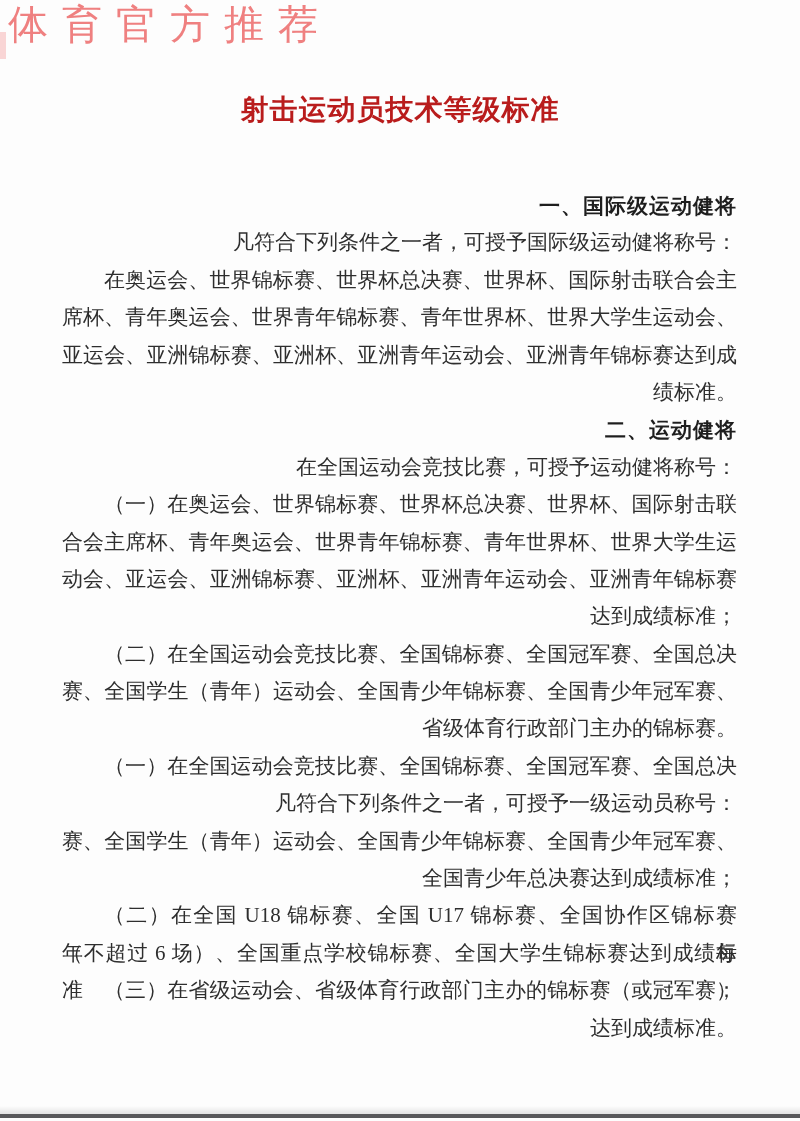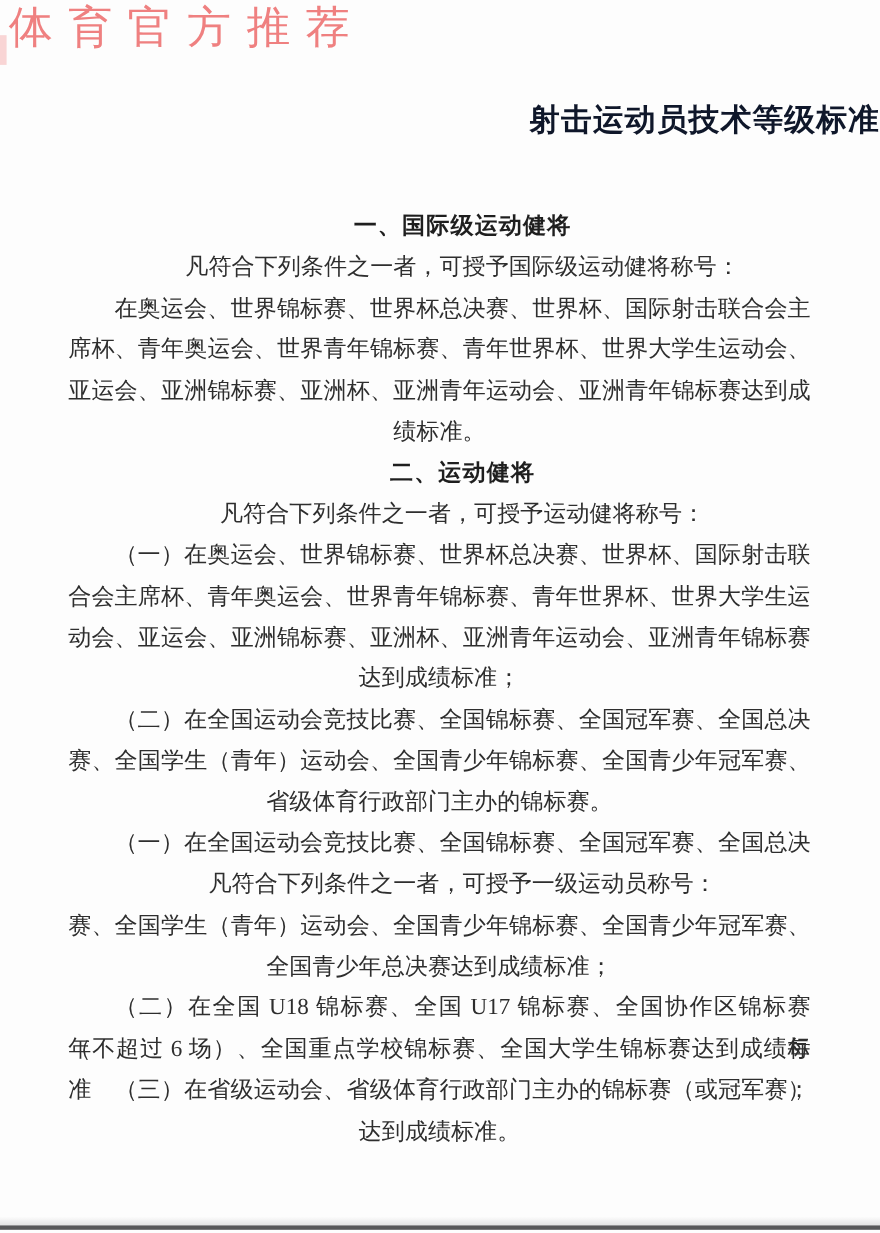--- a/index.html
+++ b/index.html
@@ -30,38 +30,38 @@
     height: 27px;
     background: #f7caca;
     opacity: 0.8;
   }
   .doc-title {
     position: absolute;
     top: 93px;
     left: 0;
     width: 100%;
     margin: 0;
-    text-align: right;
+    text-align: center;
     font-size: 28px;
     line-height: 34px;
     font-weight: bold;
     letter-spacing: 1px;
-    color: #0f172a;
+    color: #b91c1c;
   }
   .doc-body {
     position: absolute;
     top: 187px;
     left: 62px;
     width: 675px;
     font-size: 21px;
   }
   .line {
     height: 37.4px;
     line-height: 37.4px;
-    text-align: center;
+    text-align: right;
     white-space: normal;
   }
   .line.stretch {
     text-align: justify;
     text-align-last: justify;
   }
   .line.indent {
     text-indent: 42px;
   }
   .line.heading {
@@ -94,21 +94,21 @@
   <div class="edge-fragment"></div>
   <h1 class="doc-title">射击运动员技术等级标准</h1>
   <div class="doc-body" id="doc-body" style="color: rgb(46, 46, 46);">
       <div class="line heading indent">一、国际级运动健将</div>
       <div class="line indent">凡符合下列条件之一者，可授予国际级运动健将称号：</div>
       <div class="line indent stretch">在奥运会、世界锦标赛、世界杯总决赛、世界杯、国际射击联合会主</div>
       <div class="line stretch">席杯、青年奥运会、世界青年锦标赛、青年世界杯、世界大学生运动会、</div>
       <div class="line stretch">亚运会、亚洲锦标赛、亚洲杯、亚洲青年运动会、亚洲青年锦标赛达到成</div>
       <div class="line">绩标准。</div>
       <div class="line heading indent">二、运动健将</div>
-      <div class="line indent">凡符合下列条件之一者，可授予运动健将称号：</div>
+      <div class="line indent">在全国运动会竞技比赛，可授予运动健将称号：</div>
       <div class="line indent stretch">（一）在奥运会、世界锦标赛、世界杯总决赛、世界杯、国际射击联</div>
       <div class="line stretch">合会主席杯、青年奥运会、世界青年锦标赛、青年世界杯、世界大学生运</div>
       <div class="line stretch">动会、亚运会、亚洲锦标赛、亚洲杯、亚洲青年运动会、亚洲青年锦标赛</div>
       <div class="line">达到成绩标准；</div>
       <div class="line indent stretch">（二）在全国运动会竞技比赛、全国锦标赛、全国冠军赛、全国总决</div>
       <div class="line stretch">赛、全国学生（青年）运动会、全国青少年锦标赛、全国青少年冠军赛、</div>
       <div class="line">省级体育行政部门主办的锦标赛。</div>
       <div class="line indent stretch">（一）在全国运动会竞技比赛、全国锦标赛、全国冠军赛、全国总决</div>
       <div class="line indent">凡符合下列条件之一者，可授予一级运动员称号：</div>
       <div class="line stretch">赛、全国学生（青年）运动会、全国青少年锦标赛、全国青少年冠军赛、</div>

